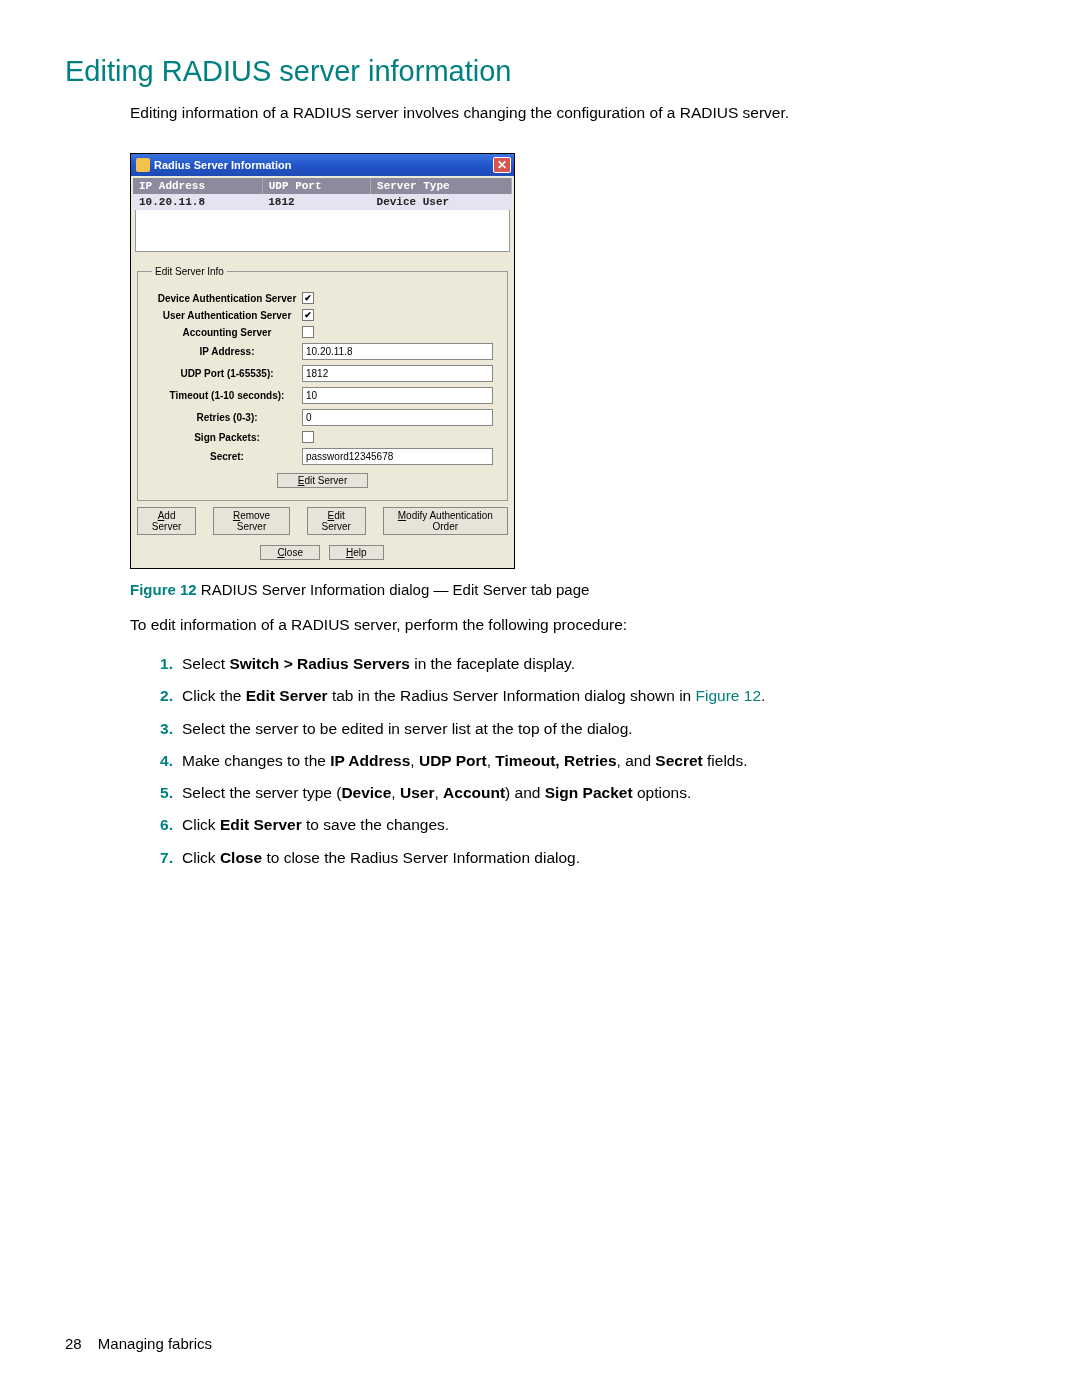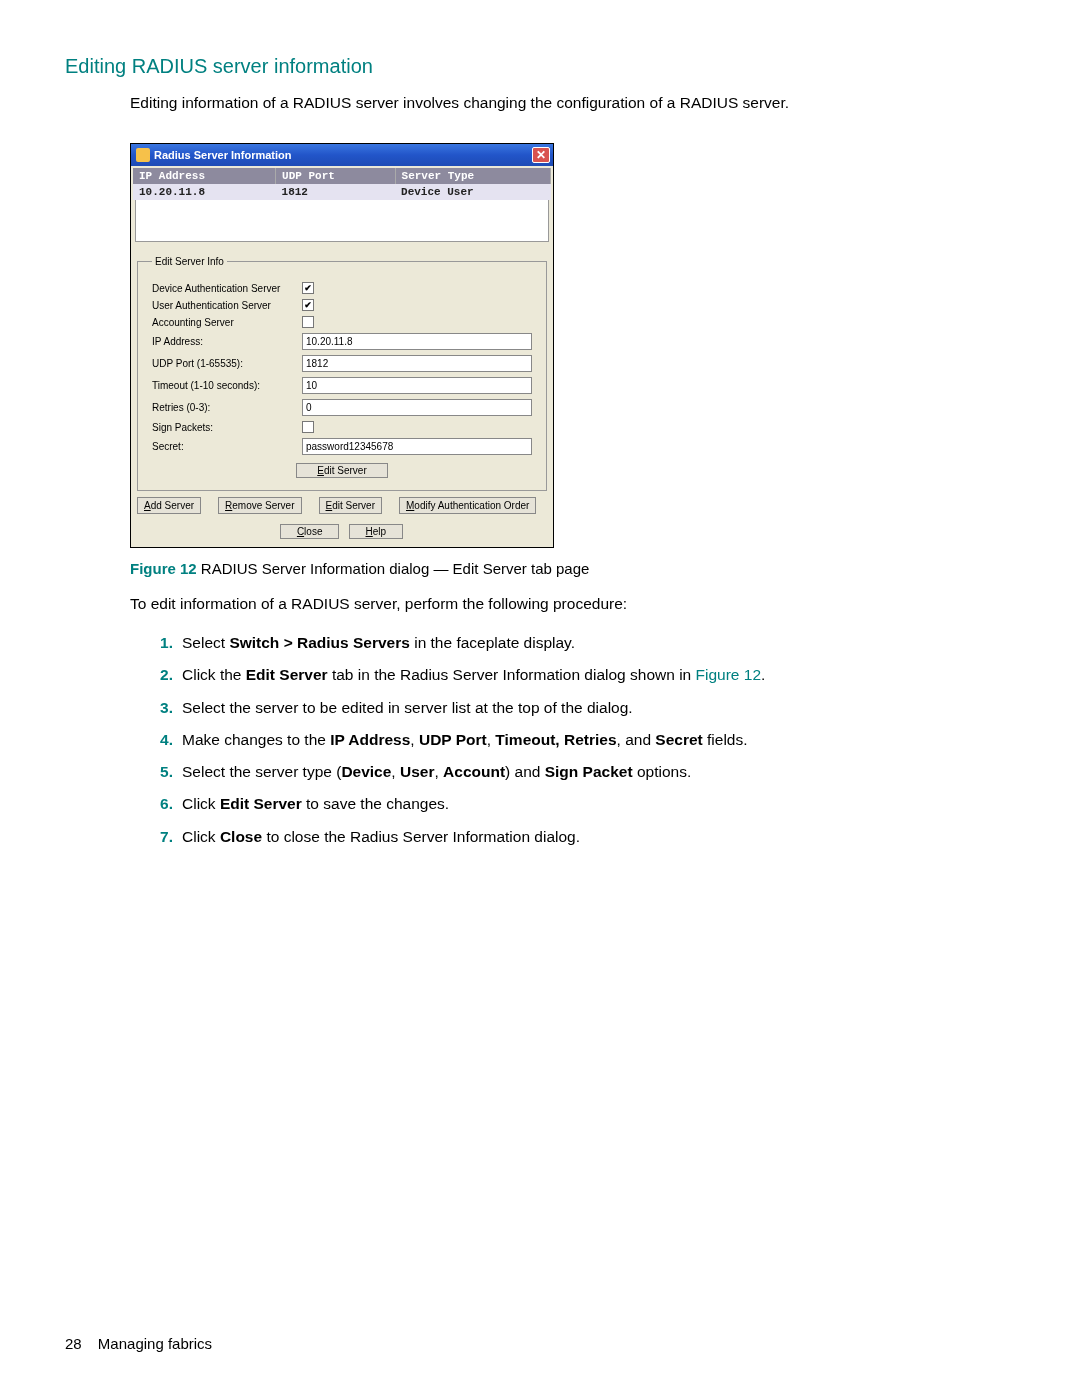--- a/index.html
+++ b/index.html
@@ -8,33 +8,33 @@
     height: 1397px;
     background: #fff;
     font-family: Arial, Helvetica, sans-serif;
     color: #000;
     position: relative;
     padding: 55px 65px 0 65px;
   }
   h2.page-heading {
     font-family: Arial, Helvetica, sans-serif;
     font-weight: 400;
-    font-size: 20px;
+    font-size: 29px;
     color: #008080;
     margin-bottom: 14px;
   }
   .intro {
     font-size: 15.5px;
     margin: 0 0 28px 65px;
     line-height: 1.45;
   }
   
   .dialog-wrap { margin-left: 65px; }
   .dialog {
-    width: 424px;
+    width: 385px;
     border: 1px solid #000;
     background: #ece9d8;
     font-family: Tahoma, Arial, sans-serif;
     font-size: 11px;
     margin-top: 29px;
   }
   .titlebar {
     display: flex;
     align-items: center;
     justify-content: space-between;
@@ -94,22 +94,23 @@
   .edit-fieldset legend {
     font-size: 10px; font-weight: 400;
     padding: 0 3px;
   }
   .frow {
     display: flex; align-items: center;
     margin: 5px 0;
   }
   .frow .lbl {
     width: 150px;
-    font-weight: 400;
+    font-weight: 700;
     font-size: 10px;
+    text-align: center;
   }
   .chk {
     width: 12px; height: 12px;
     background: #fff;
     border: 1px solid #777;
     display: inline-flex;
     align-items: center; justify-content: center;
     font-size: 9px; font-weight: 700;
   }
   .txt {

